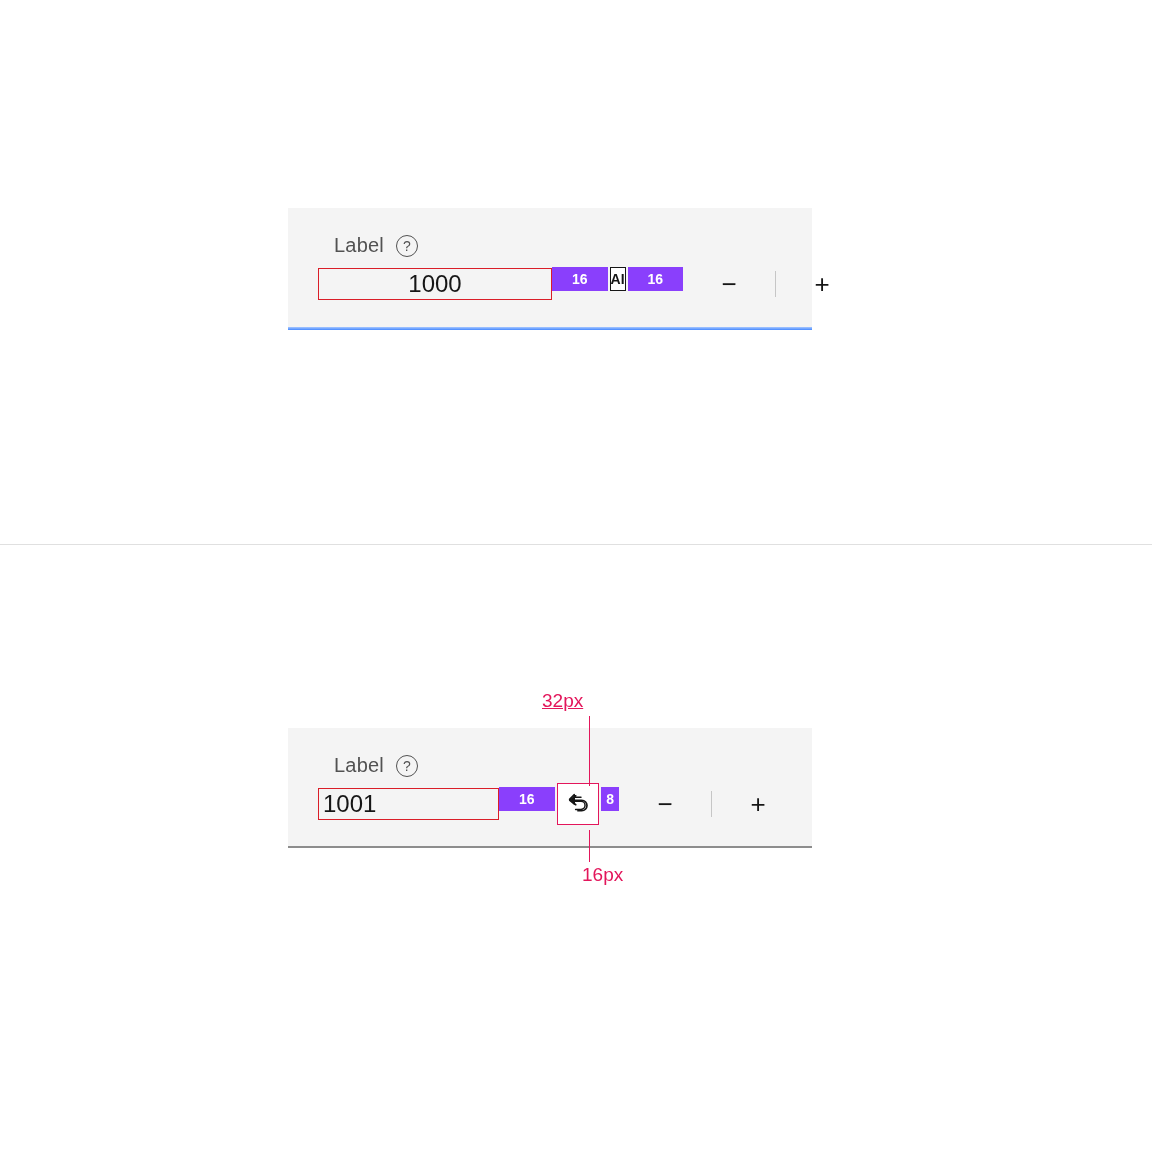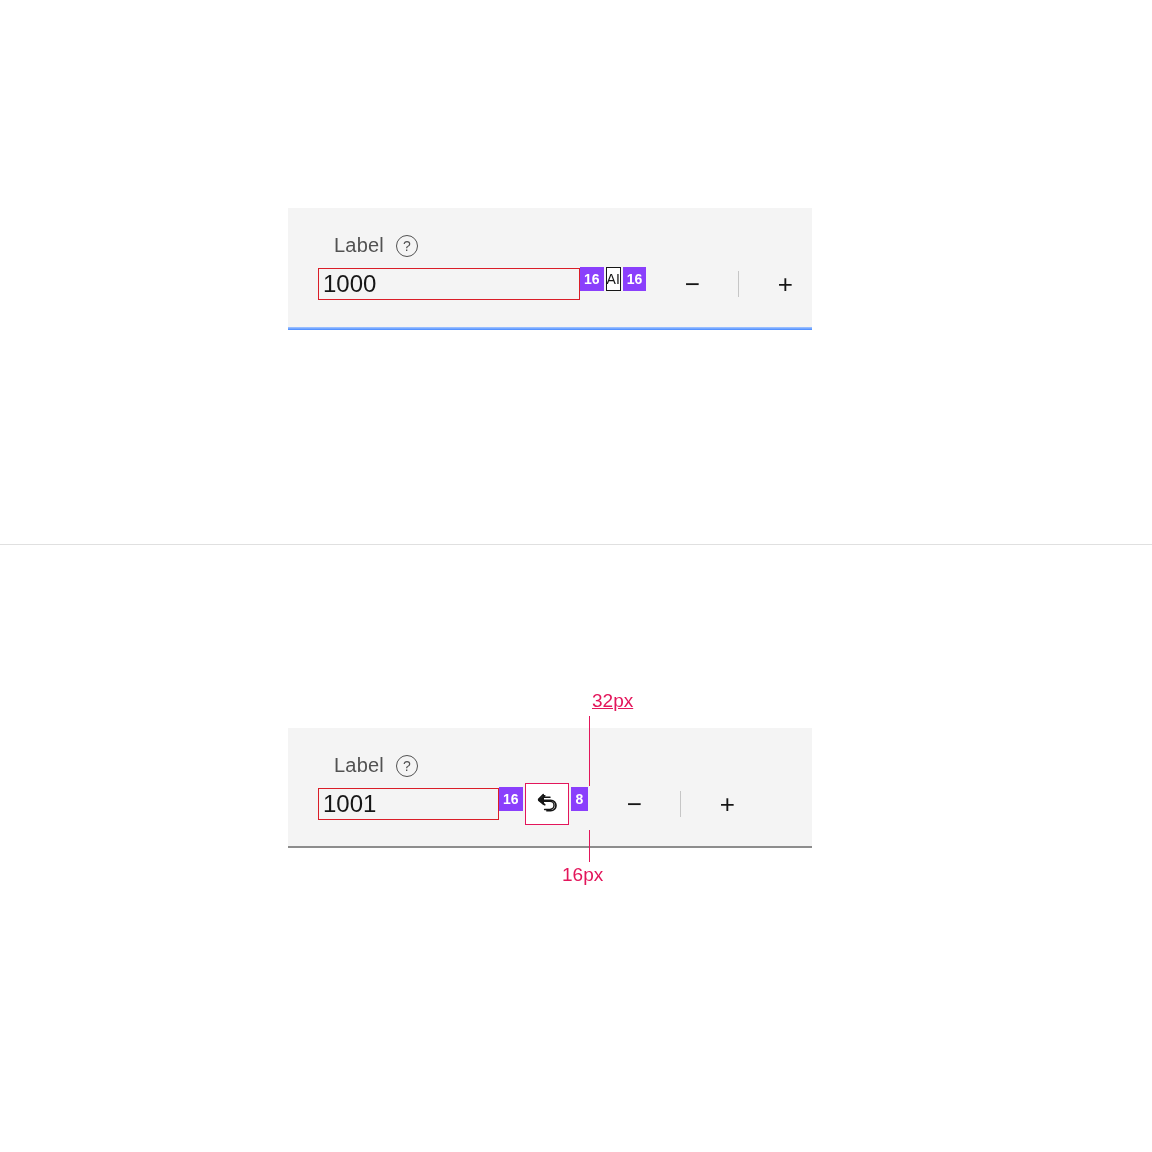--- a/index.html
+++ b/index.html
@@ -60,48 +60,48 @@
     border: 1.5px solid #da1e28;
     border-right: 1.5px solid #da1e28;
     background: #f4f4f4;
     font-size: 24px;
     font-weight: 400;
     color: #161616;
     padding: 0 4px;
     outline: none;
     font-family: inherit;
   }
-  .num-input-1 { width: 262px; }
+  .num-input-1 { width: 234px; text-align: center; }
   .num-input-2 { width: 181px; }
 
   .tag {
     height: 24px;
     display: flex;
     align-items: center;
     justify-content: center;
     font-size: 14px;
     font-weight: 600;
     color: #ffffff;
     background: #8a3ffc;
-    padding: 0 4px;
+    padding: 0 20px;
     position: relative;
     top: -5px;
   }
   .tag-8 { padding: 0 5px; }
 
   .ai-slug {
     height: 24px;
     width: 28px;
     display: flex;
     align-items: center;
     justify-content: center;
     background: #ffffff;
     border: 1.5px solid #161616;
     font-size: 14px;
-    font-weight: 400;
+    font-weight: 700;
     color: #161616;
     position: relative;
     top: -5px;
     margin: 0 2px;
   }
 
   .revert-box {
     width: 44px;
     height: 42px;
     display: flex;
@@ -213,16 +213,16 @@
       <div class="stepper">
         <span class="step-btn">−</span>
         <span class="divider"></span>
         <span class="step-btn">+</span>
       </div>
     </div>
   </div>
   <div class="bottom-border-gray"></div>
 </div>
 
-<div class="anno" style="left:592px; top:690px;text-decoration:underline;">32px</div>
+<div class="anno" style="left:542px; top:690px;text-decoration:underline;">32px</div>
 <div class="anno-line-v" style="left:589px; top:716px; height:70px;"></div>
 <div class="anno-line-v" style="left:589px; top:830px; height:32px;"></div>
-<div class="anno" style="left:562px; top:864px;">16px</div>
+<div class="anno" style="left:582px; top:864px;">16px</div>
 
 </body></html>

